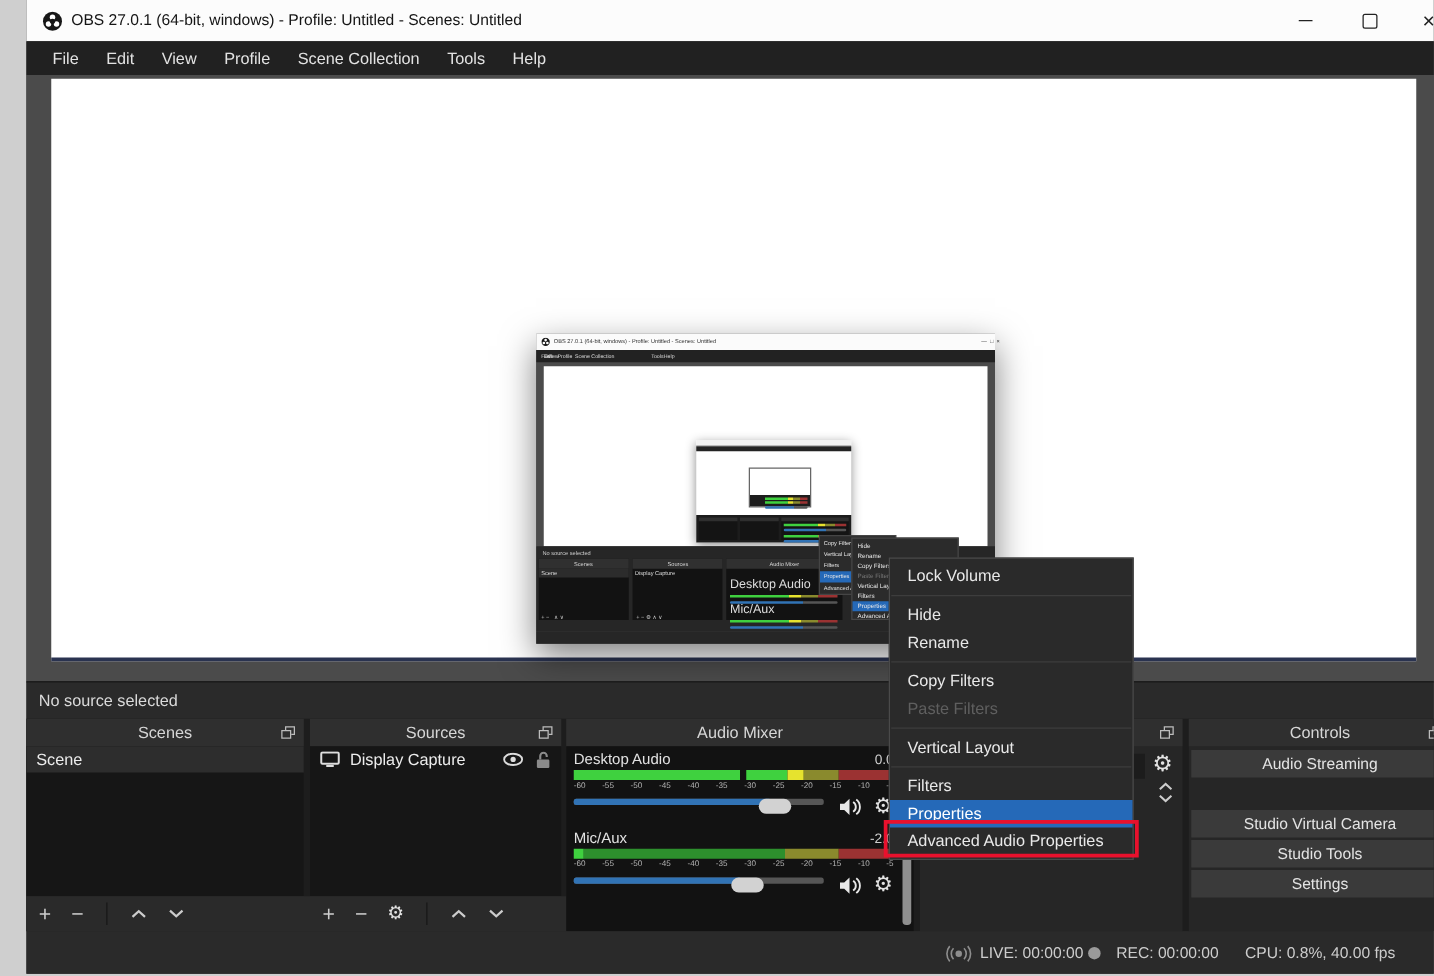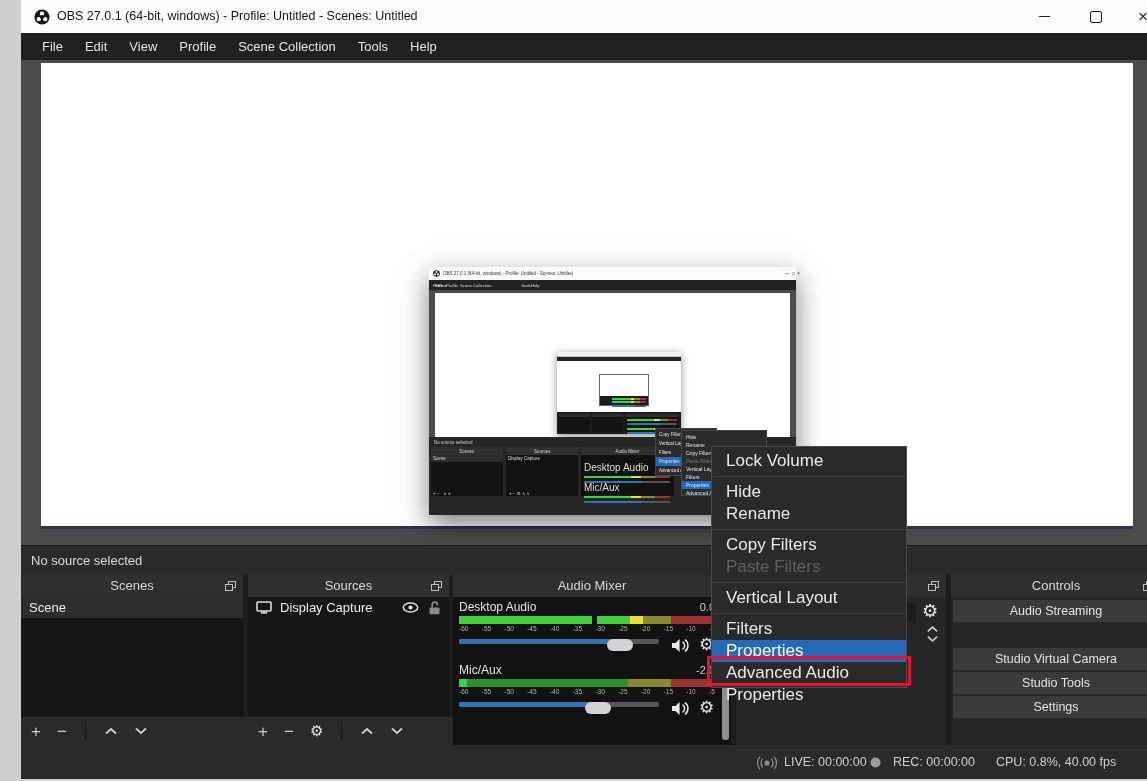--- a/index.html
+++ b/index.html
@@ -92,21 +92,21 @@
 
   
   .spinbox{display:flex;flex-direction:column;gap:2px;align-items:center;}
 
   
   .statusbar{left:0;top:745px;width:1145px;height:34px;background:#2a2a2a;color:#cdcdcd;font-size:12.5px;}
   .statusbar .item{top:0;height:34px;line-height:34px;position:absolute;white-space:nowrap;}
 
   
   .ctx{left:690px;top:446px;width:196px;background:#2a2a2a;border:1px solid #4a4a4a;box-sizing:border-box;padding:3px 0;z-index:50;}
-  .ctx .mi{height:22px;line-height:22px;padding-left:14px;font-size:17px;color:#e9e9e9;}
+  .ctx .mi{height:22px;line-height:22px;padding-left:14px;font-size:13px;color:#e9e9e9;}
   .ctx .mi.dis{color:#5f5f5f;}
   .ctx .mi.hl{background:#2569b8;color:#fff;}
   .ctx .msep{height:1px;background:#3d3d3d;margin:4px 1px;}
   .annot{left:686px;top:656px;width:204px;height:30px;border:3px solid #e8112d;box-sizing:border-box;z-index:60;pointer-events:none;}
 
   .gear{font-size:16px;line-height:16px;color:#e2e2e2;}
 </style>
 </head>
 <body>
 

